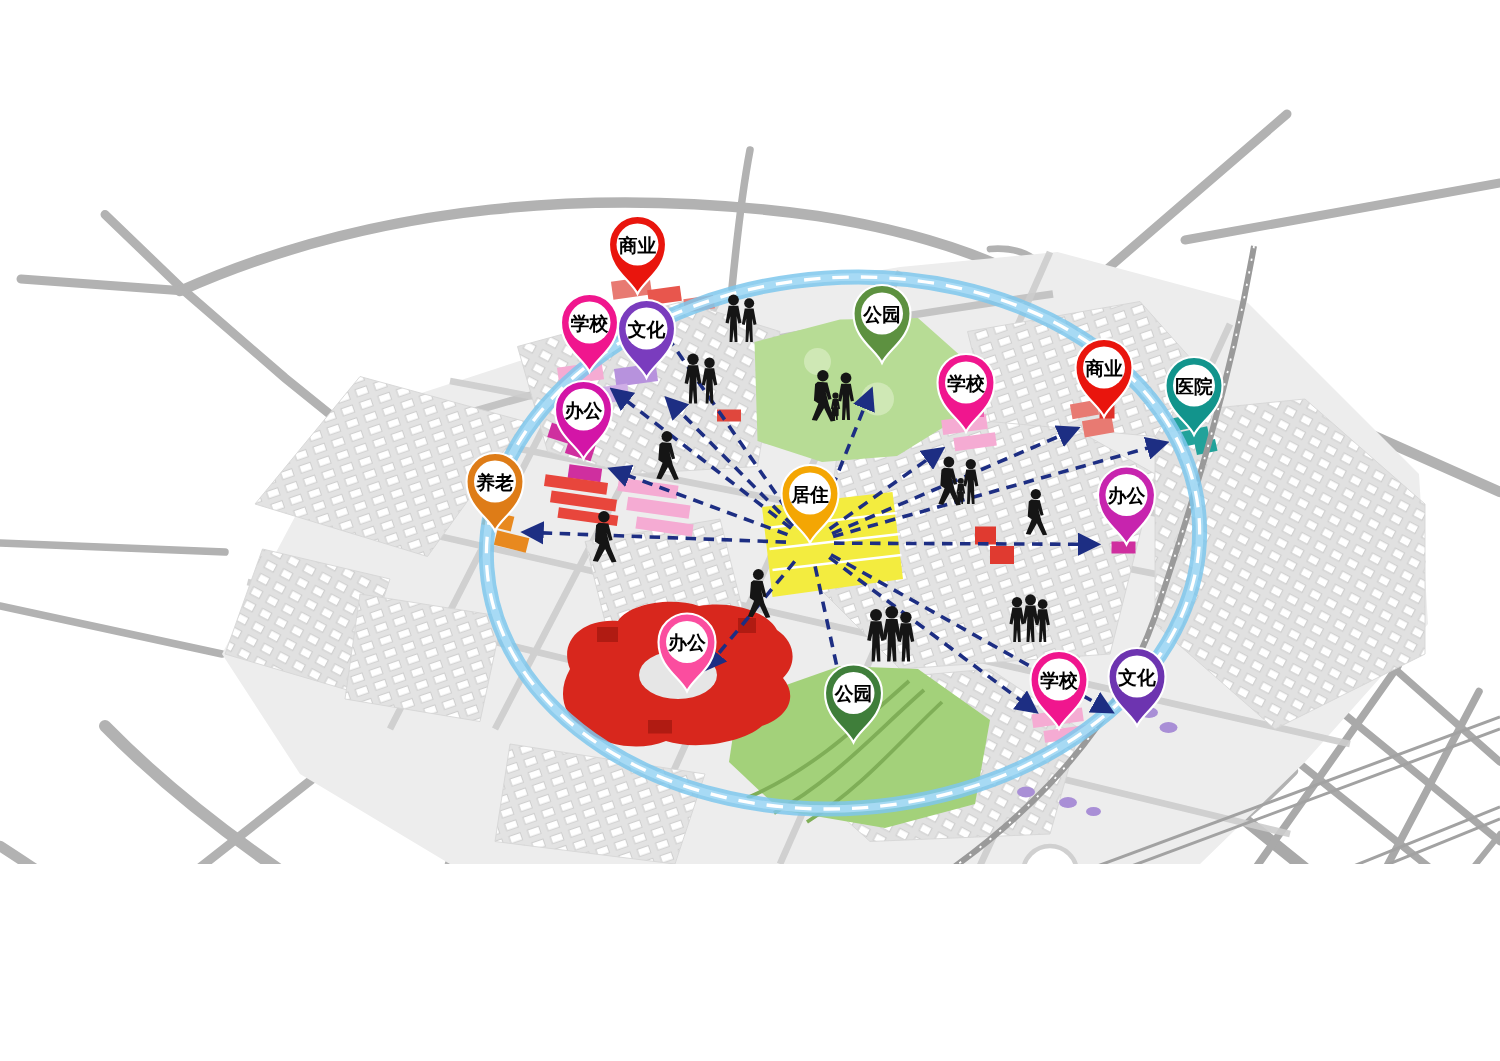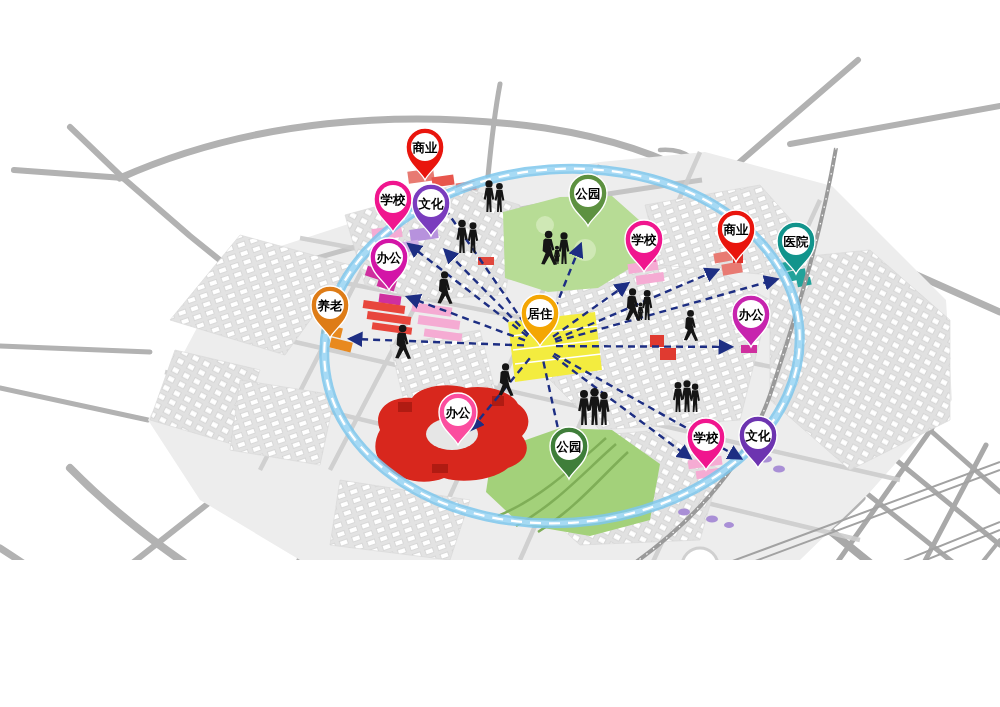--- a/index.html
+++ b/index.html
@@ -1,17 +1,17 @@
 <!DOCTYPE html>
 <html><head>
 <meta charset="utf-8">
 <style>
   html,body{margin:0;padding:0;background:#fff;}
   .stage{position:relative;width:1000px;height:560px;background:#ffffff;overflow:hidden;
-         font-family:"DejaVu Sans",sans-serif;}
+         font-family:"DejaVu Sans",sans-serif;margin-top:16px;}
   svg{display:block;}
   text.pin-label{font-family:"DejaVu Sans",sans-serif;font-weight:bold;fill:#000;}
 </style>
 </head>
 <body>
 
 <div class="stage">
 <svg id="scene" width="1000" height="707" viewBox="0 0 1000 707">
   <defs>
     <pattern id="pA" width="13" height="9" patternUnits="userSpaceOnUse" patternTransform="rotate(-19)">

